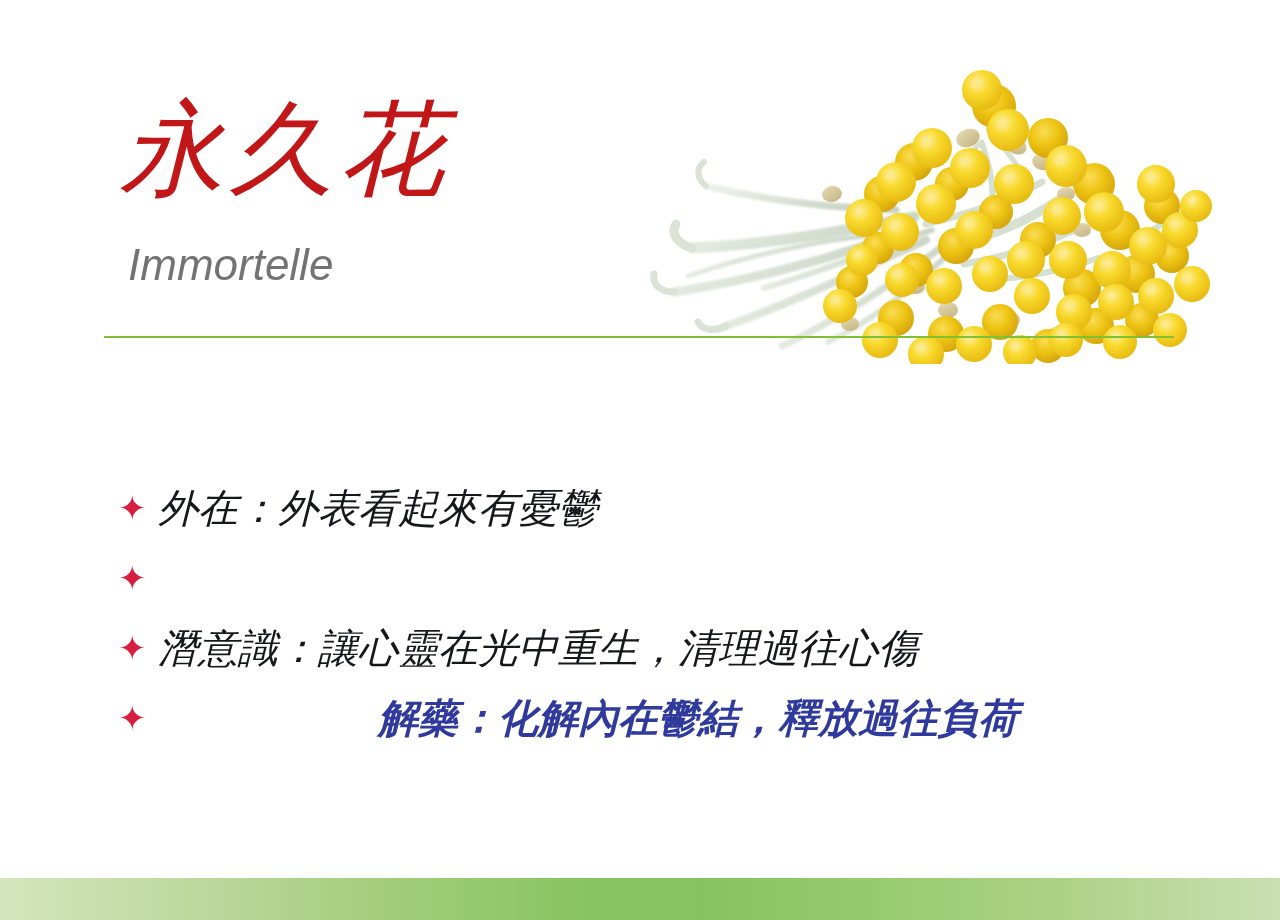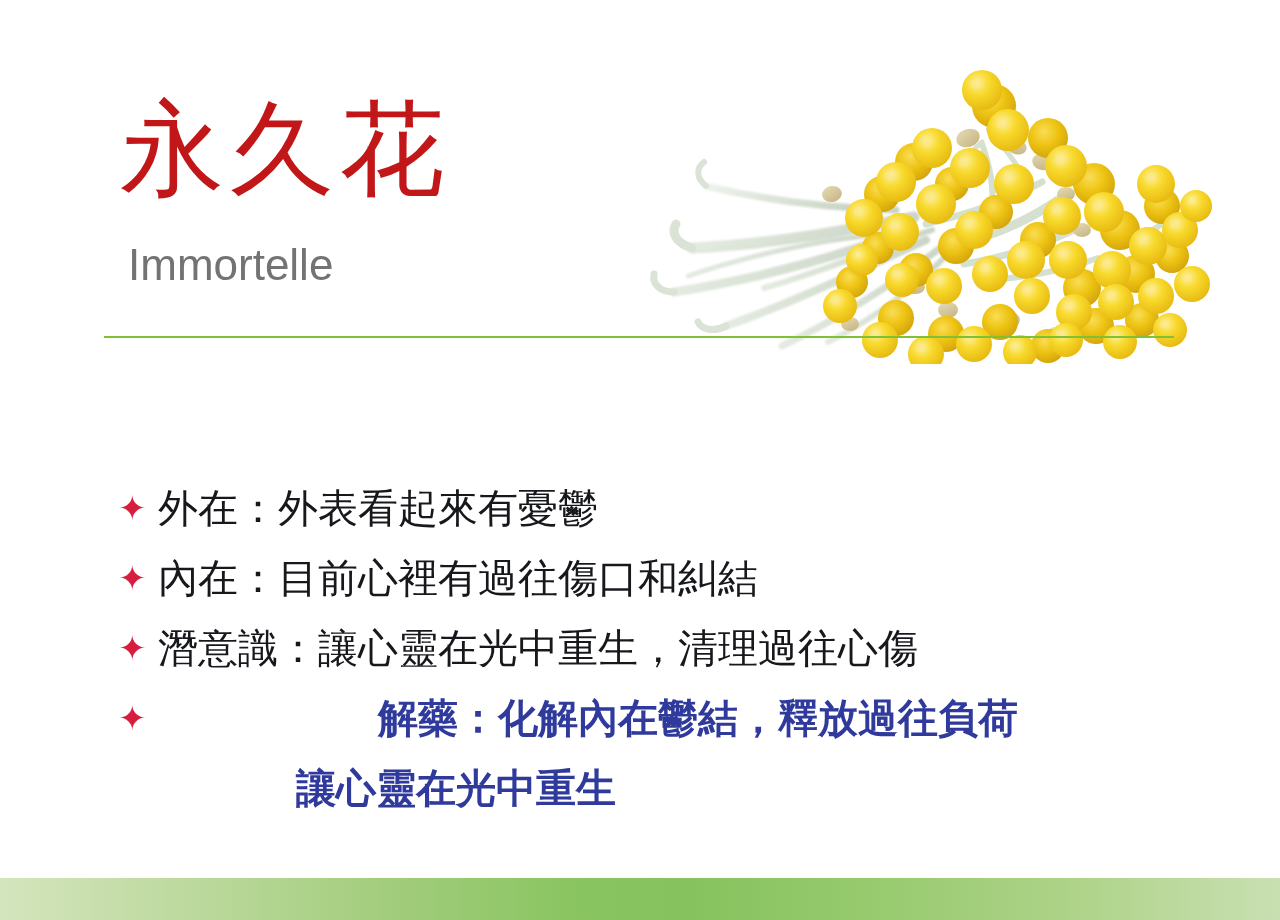--- a/index.html
+++ b/index.html
@@ -12,20 +12,21 @@
     background: #ffffff;
     font-family: "Liberation Sans", "DejaVu Sans", sans-serif;
     overflow: hidden;
     position: relative;
   }
 
   .slide {
     position: absolute;
     inset: 0;
     background: #ffffff;
+    font-style: italic;
   }
 
   
   .flower-art {
     position: absolute;
     left: 596px;
     top: 34px;
     width: 690px;
     height: 330px;
     pointer-events: none;
@@ -339,35 +340,30 @@
 
   <div class="bullets">
 
     <div class="bullet-row">
       <span class="bullet-star">✦</span>
       <span class="bullet-text">外在：外表看起來有憂鬱</span>
     </div>
 
     <div class="bullet-row">
       <span class="bullet-star">✦</span>
-      <span class="bullet-text">內在：目前心裡有過往傷口和糾結</span>
     </div>
 
     <div class="bullet-row">
       <span class="bullet-star">✦</span>
       <span class="bullet-text">潛意識：讓心靈在光中重生，清理過往心傷</span>
     </div>
 
     <div class="bullet-row">
       <span class="bullet-star">✦</span>
       <span class="bullet-text accent">解藥：化解內在鬱結，釋放過往負荷</span>
     </div>
 
-    <div class="continuation-row">
-      <span class="continuation-spacer"></span>
-      <span class="continuation-text">讓心靈在光中重生</span>
-    </div>
 
   </div>
 
   <div class="footer-bar"></div>
 
 </div>
 
 </body></html>

